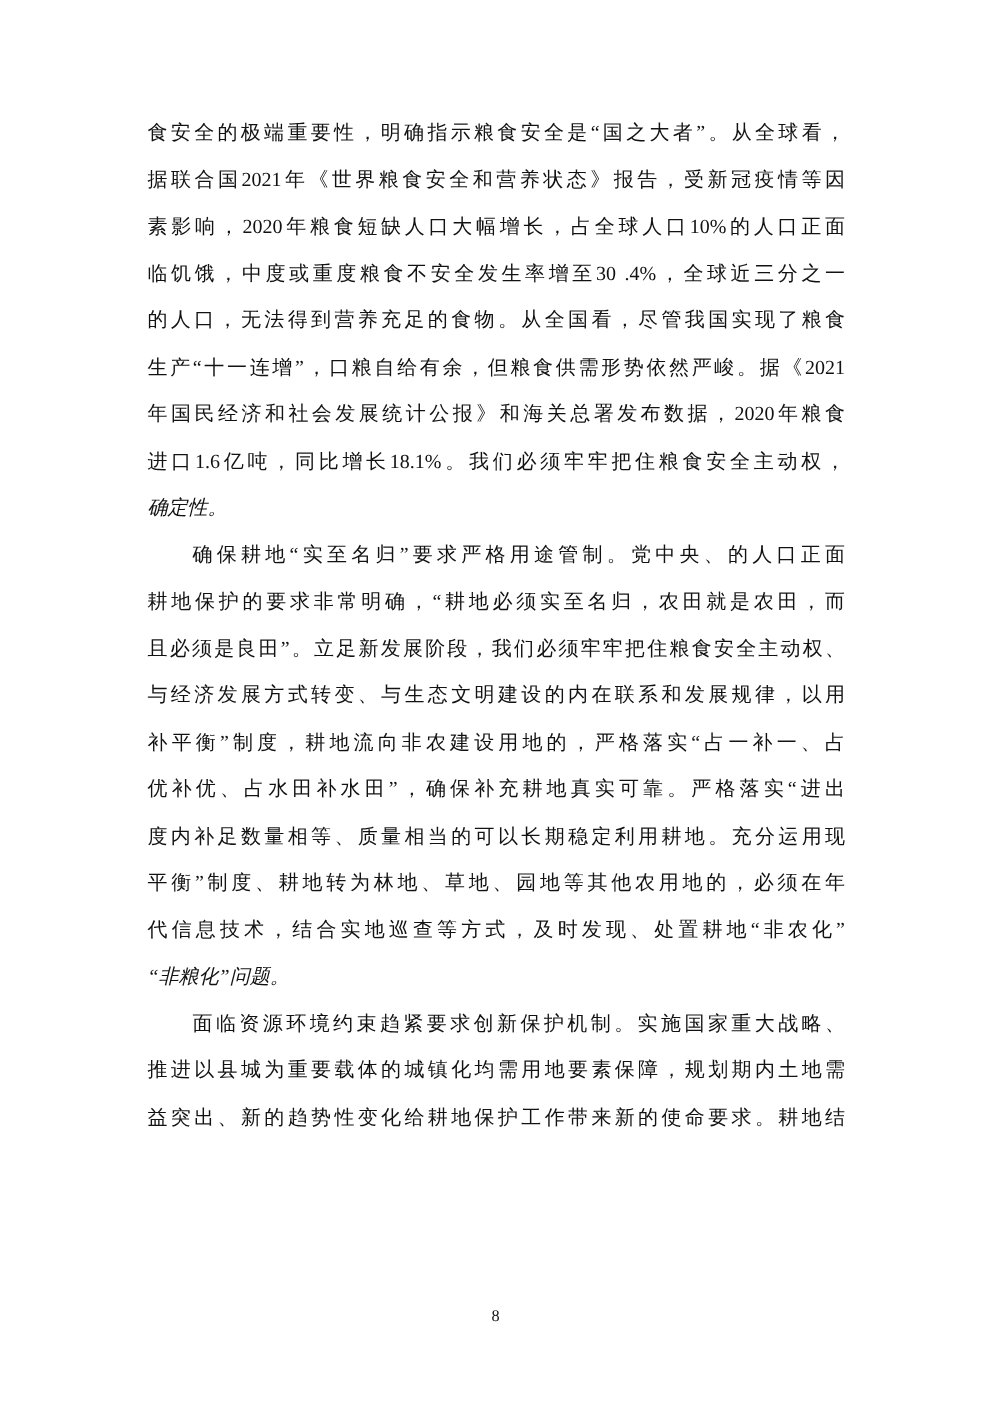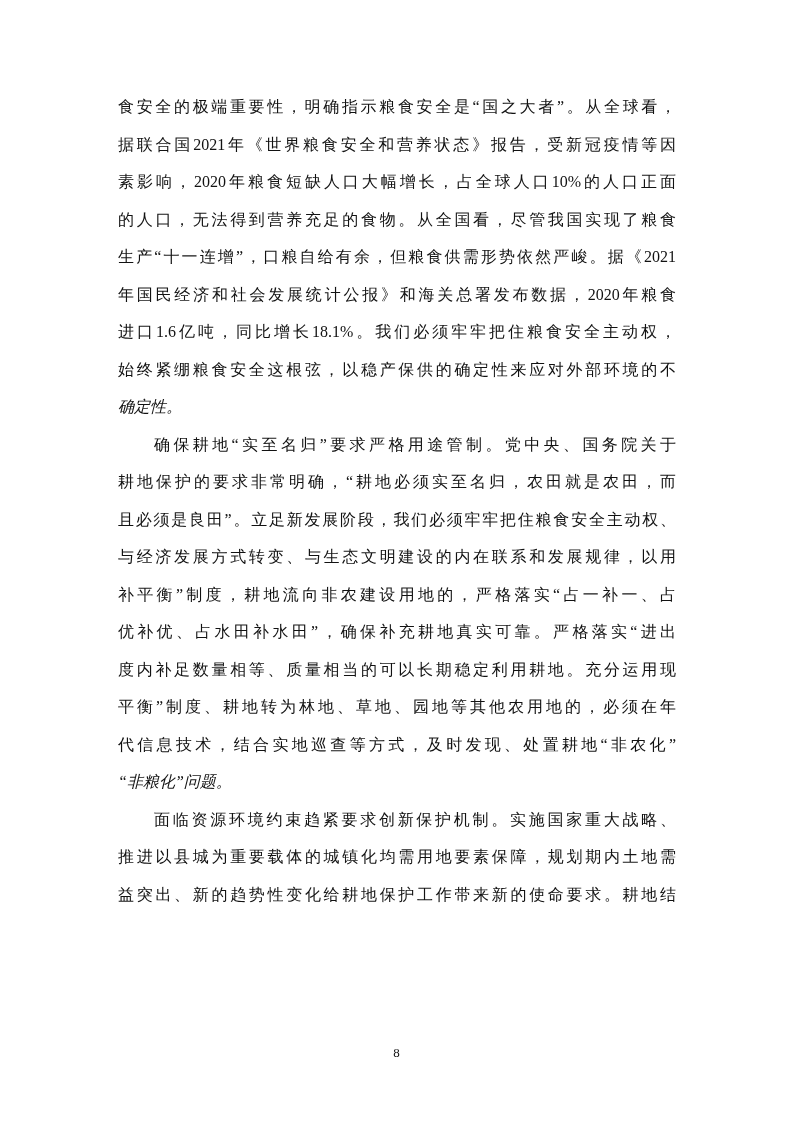--- a/index.html
+++ b/index.html
@@ -53,27 +53,27 @@
   }
 </style>
 </head>
 <body>
 
 <div class="page">
   <div class="text-block">
       <div class="line"><span>食安全的极端重要性，明确指示粮食安全是“国之大者”。从全球看，</span></div>
       <div class="line"><span>据联合国2021年《世界粮食安全和营养状态》报告，受新冠疫情等因</span></div>
       <div class="line"><span>素影响，2020年粮食短缺人口大幅增长，占全球人口10%的人口正面</span></div>
+      <div class="line"><span>临饥饿，中度或重度粮食不安全发生率增至30 .4%，全球近三分之一</span></div>
       <div class="line"><span>的人口，无法得到营养充足的食物。从全国看，尽管我国实现了粮食</span></div>
       <div class="line"><span>生产“十一连增”，口粮自给有余，但粮食供需形势依然严峻。据《2021</span></div>
       <div class="line"><span>年国民经济和社会发展统计公报》和海关总署发布数据，2020年粮食</span></div>
       <div class="line"><span>进口1.6亿吨，同比增长18.1%。我们必须牢牢把住粮食安全主动权，</span></div>
-      <div class="line"><span>始终紧绷粮食安全这根弦，以稳产保供的确定性来应对外部环境的不</span></div>
       <div class="line para-end"><span>确定性。</span></div>
-      <div class="line indent"><b>确保耕地“实至名归”要求严格用途管制。</b><span>党中央、国务院关于</span></div>
+      <div class="line indent"><b>确保耕地“实至名归”要求严格用途管制。</b><span>党中央、的人口正面</span></div>
       <div class="line"><span>耕地保护的要求非常明确，“耕地必须实至名归，农田就是农田，而</span></div>
       <div class="line"><span>且必须是良田”。立足新发展阶段，我们必须牢牢把住粮食安全主动权、</span></div>
       <div class="line"><span>与经济发展方式转变、与生态文明建设的内在联系和发展规律，以用</span></div>
       <div class="line"><span>补平衡”制度，耕地流向非农建设用地的，严格落实“占一补一、占</span></div>
       <div class="line"><span>优补优、占水田补水田”，确保补充耕地真实可靠。严格落实“进出</span></div>
       <div class="line"><span>度内补足数量相等、质量相当的可以长期稳定利用耕地。充分运用现</span></div>
       <div class="line"><span>平衡”制度、耕地转为林地、草地、园地等其他农用地的，必须在年</span></div>
       <div class="line"><span>代信息技术，结合实地巡查等方式，及时发现、处置耕地“非农化”</span></div>
       <div class="line para-end"><span>“非粮化”问题。</span></div>
       <div class="line indent"><b>面临资源环境约束趋紧要求创新保护机制。</b><span>实施国家重大战略、</span></div>

